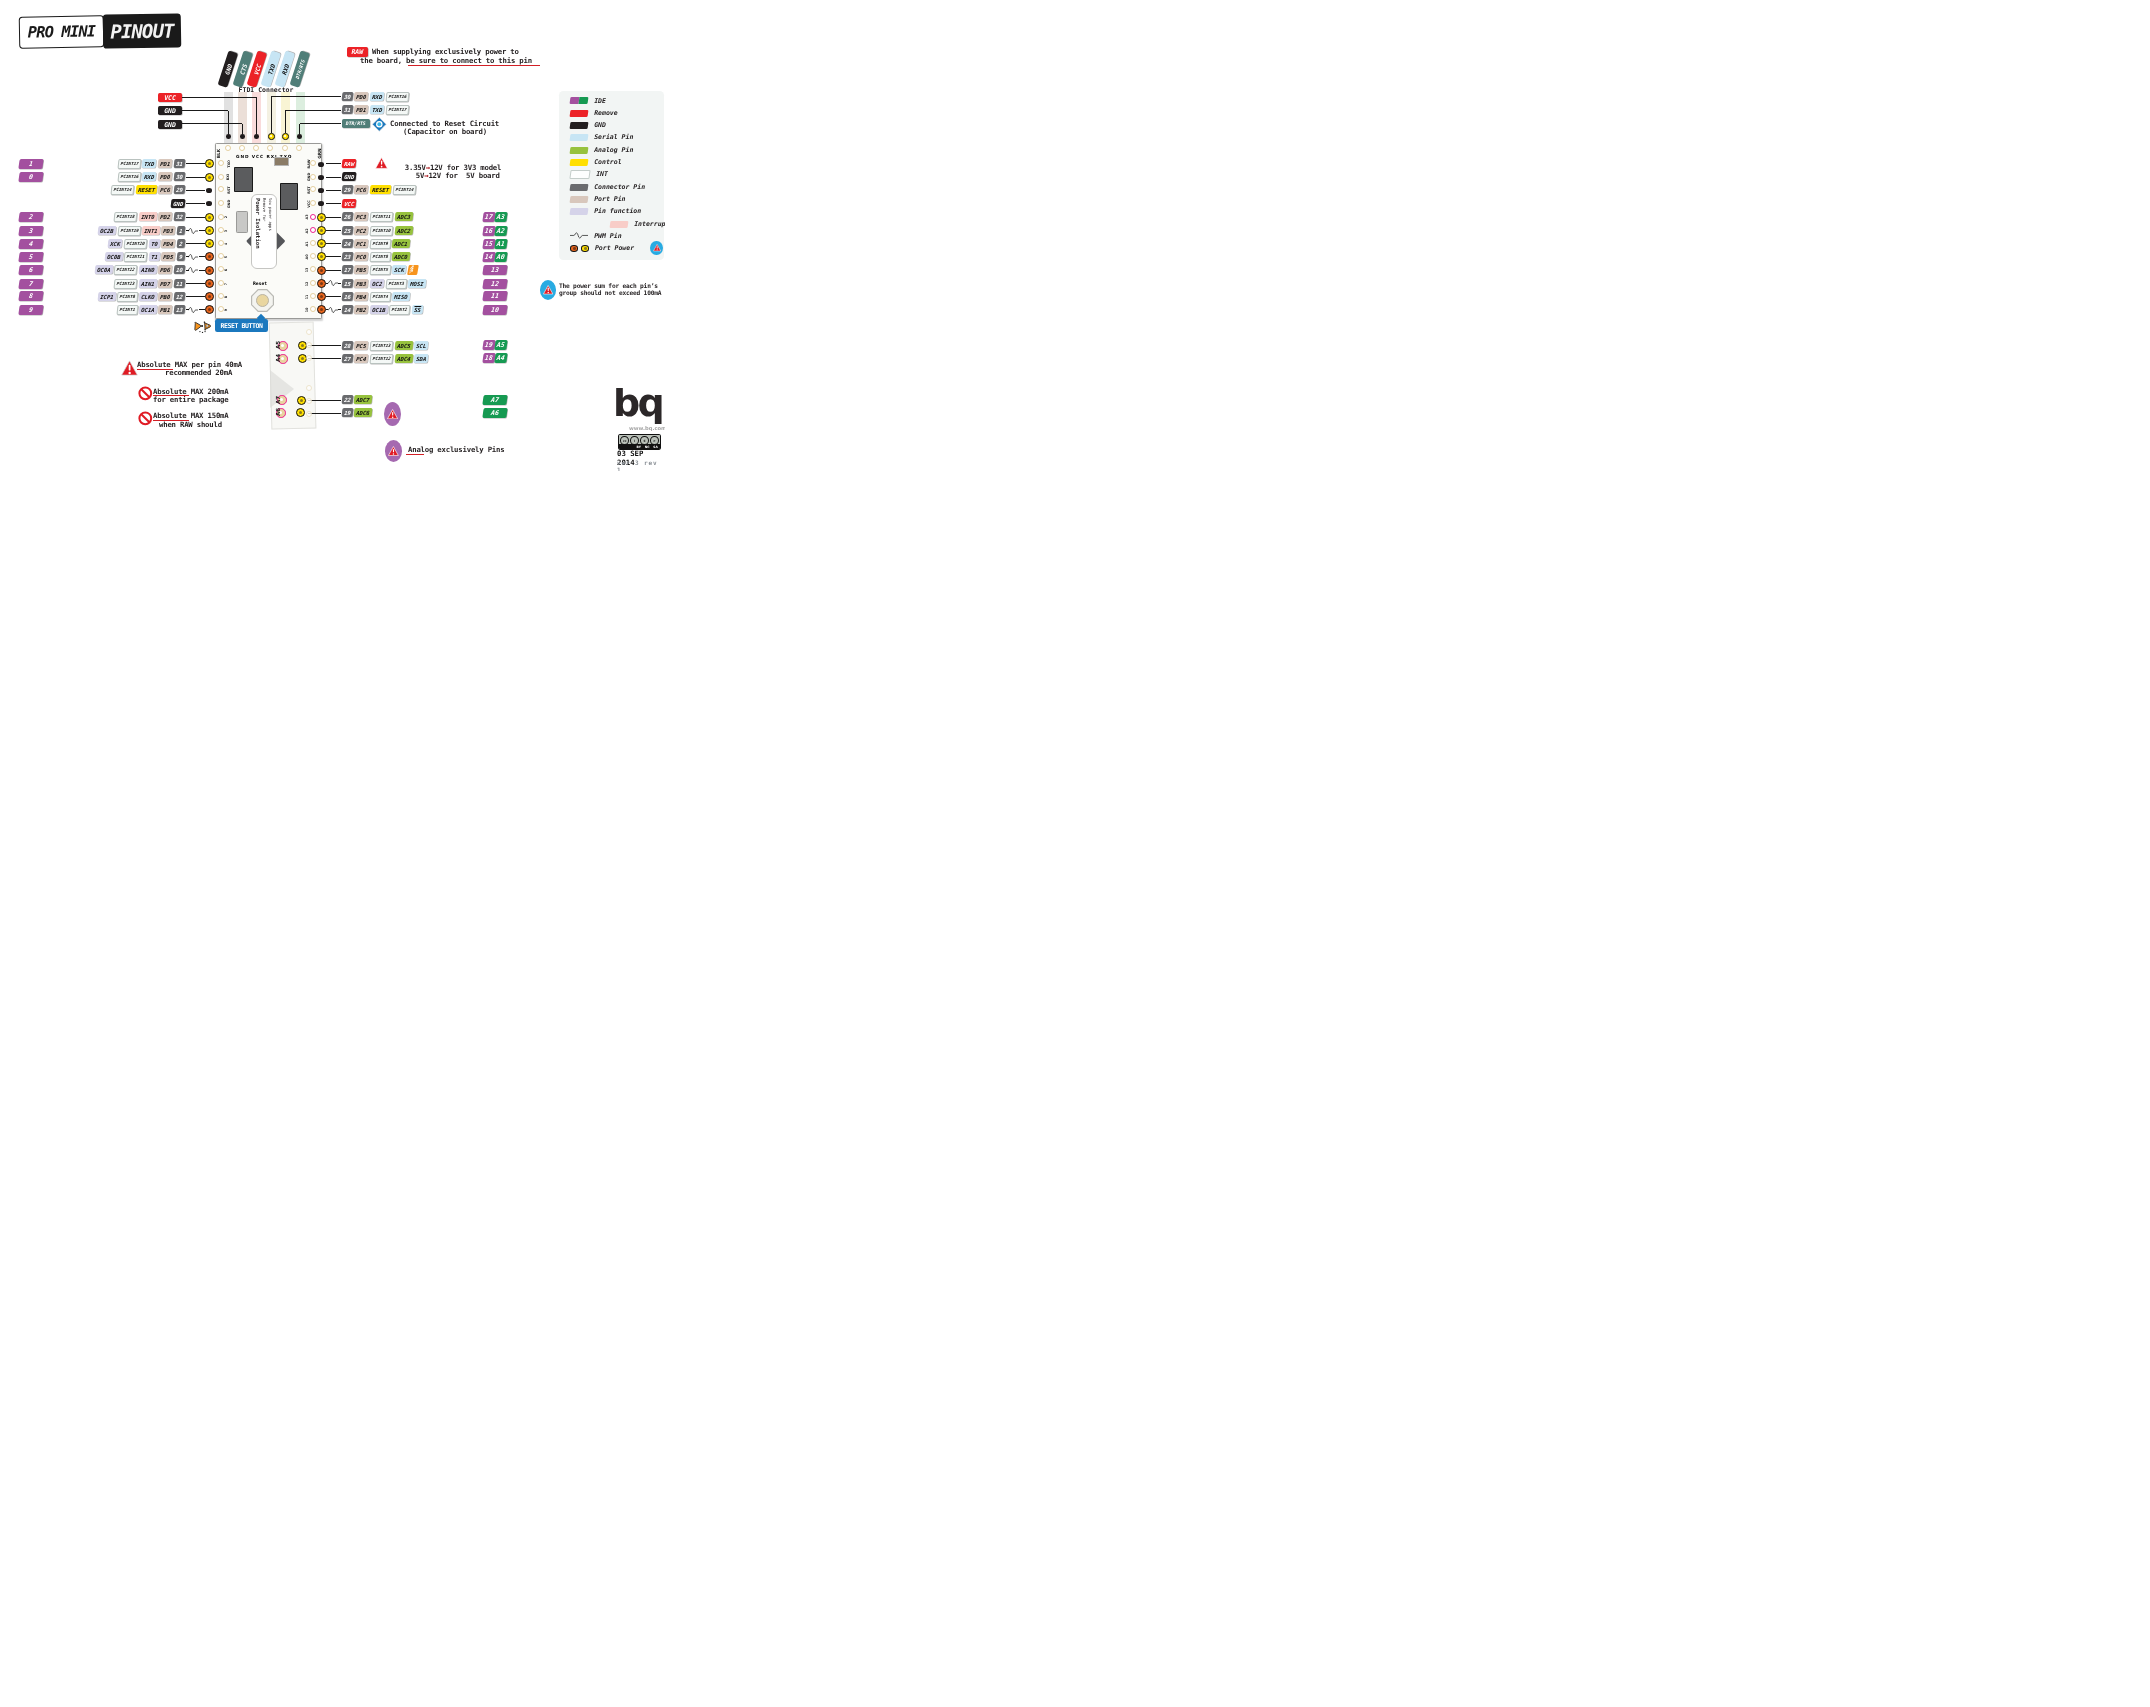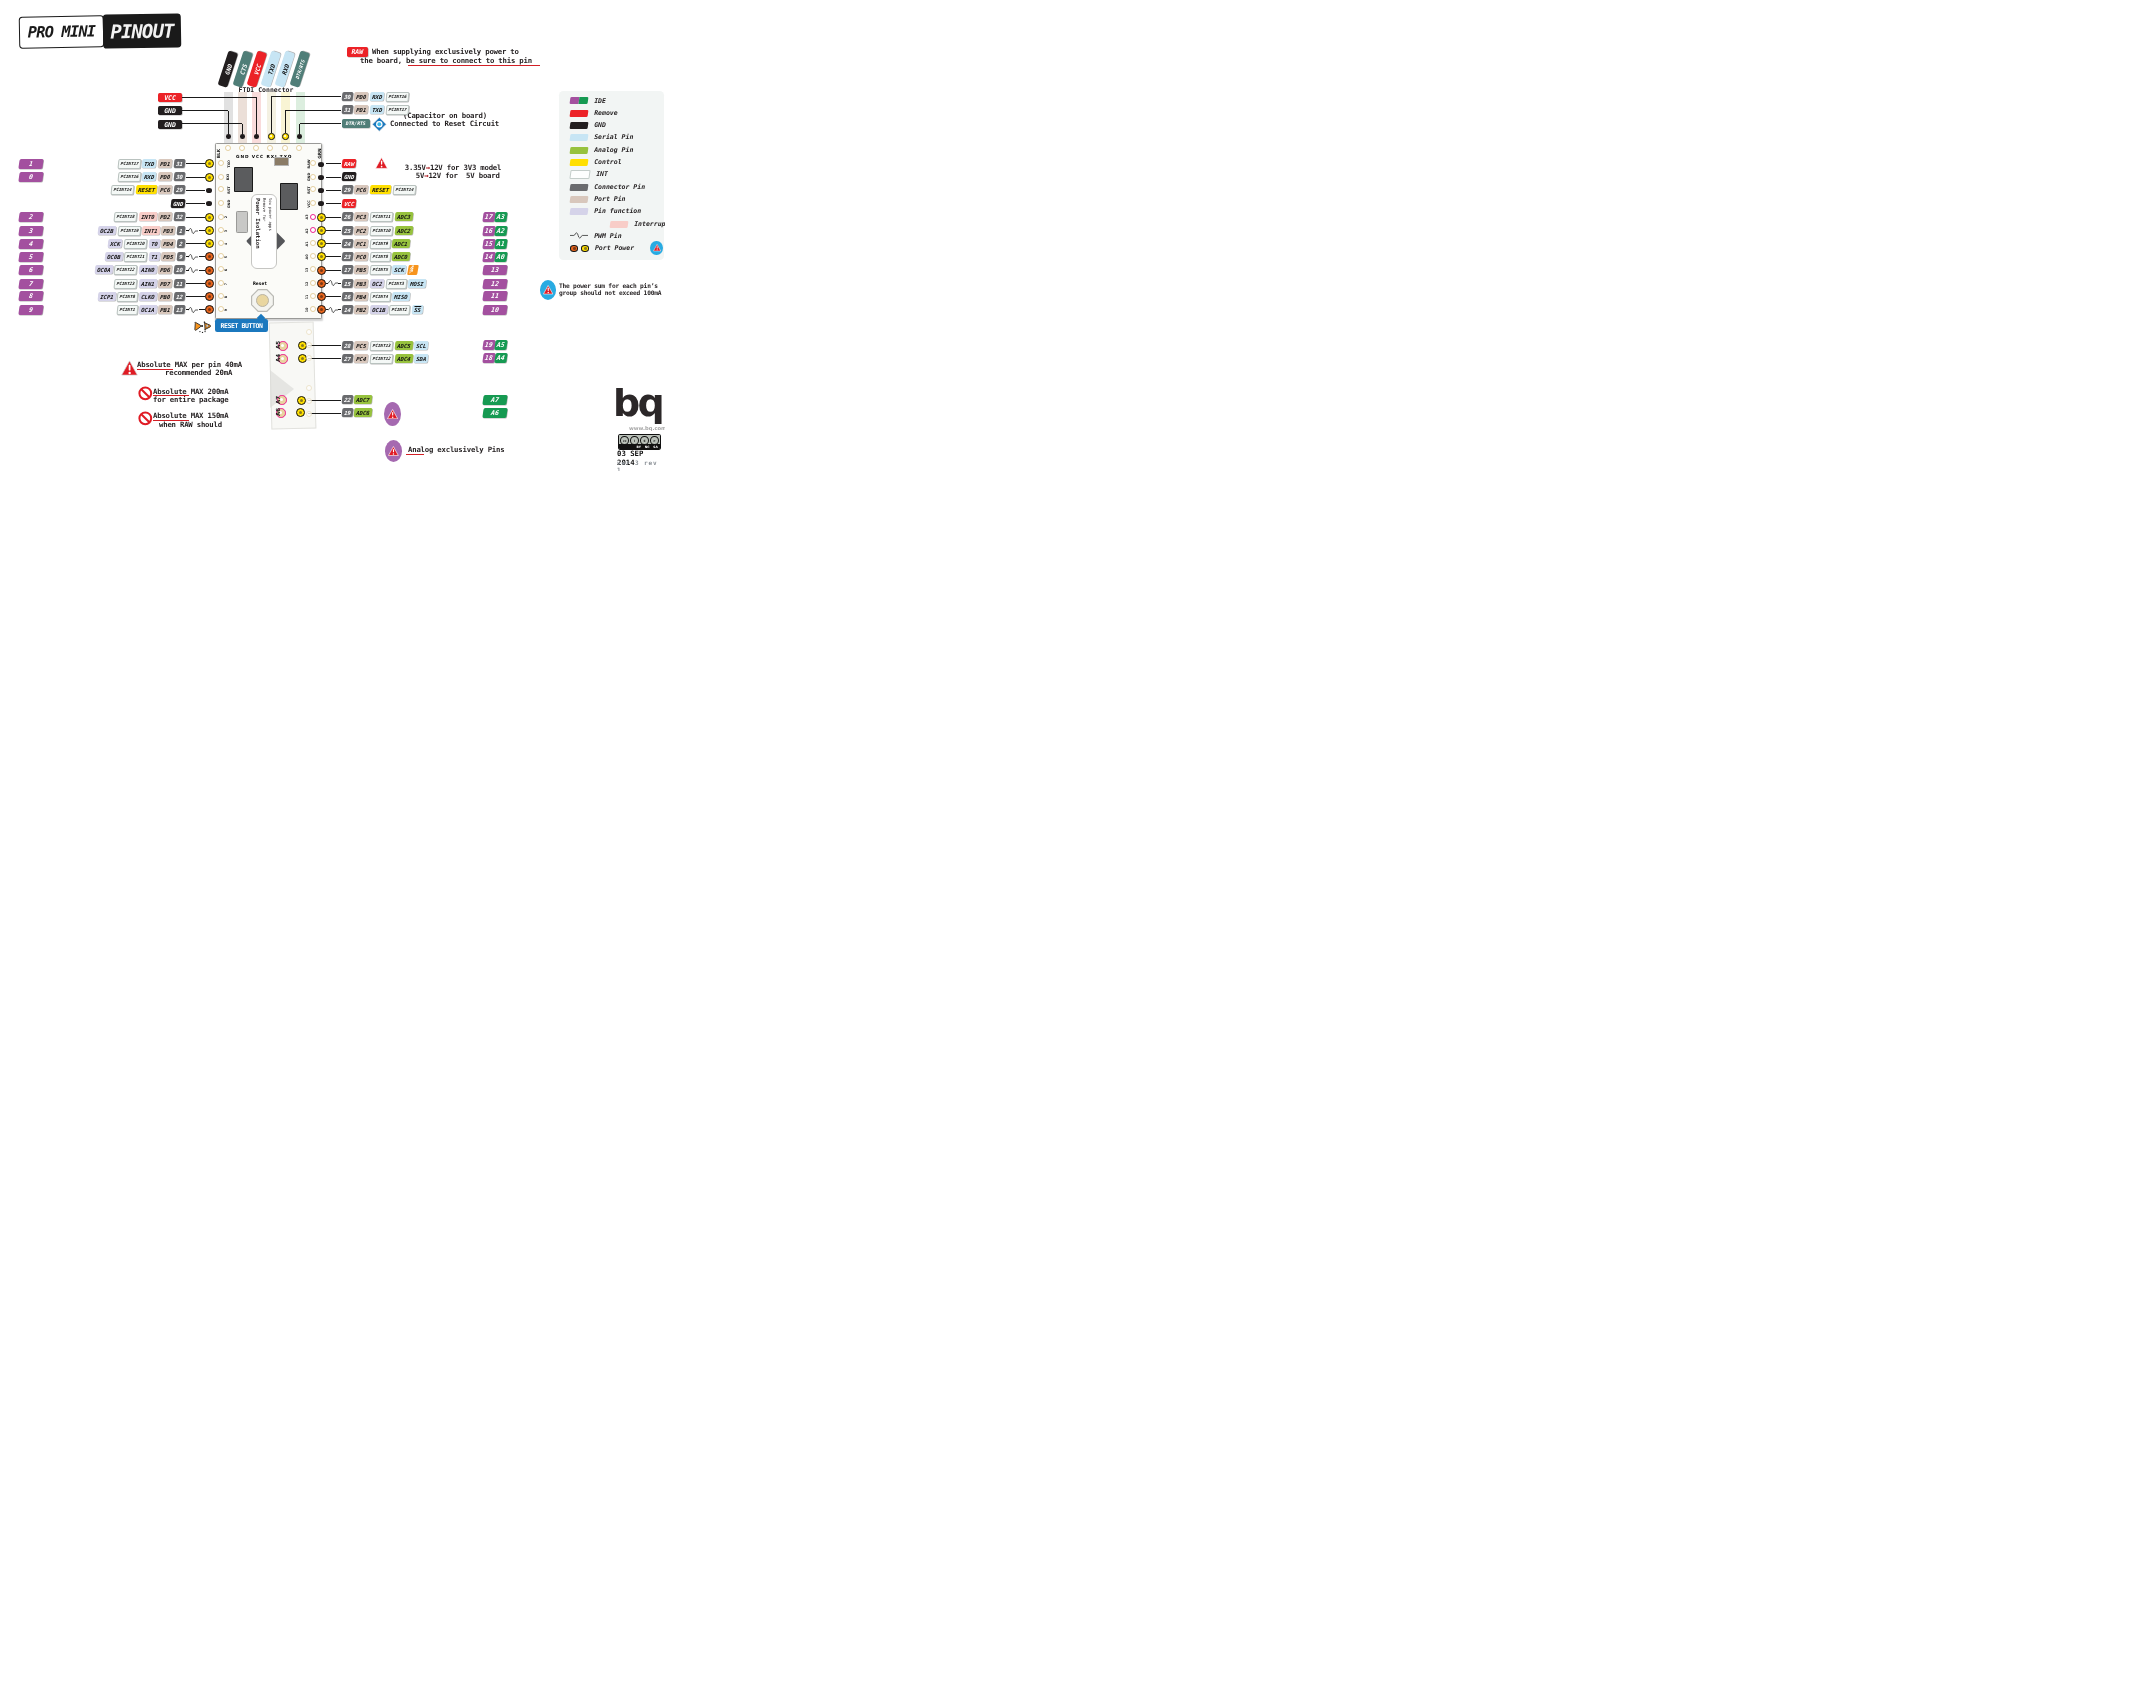--- a/index.html
+++ b/index.html
@@ -87,21 +87,21 @@
 
   <div class="badge c-teal" style="left:342px;top:119px;width:27.5px;height:9px;font-size:4.7px;">DTR/RTS</div>
   <div class="abs" style="left:372px;top:117px;">
     <svg width="14.6" height="14.6" viewBox="0 0 34 34">
         <path d="M17 1 L33 17 L17 33 L1 17 Z" fill="#1b78be" stroke="#e0e0e0" stroke-width="1.5"></path>
         <circle cx="17" cy="17" r="7.5" fill="#fff"></circle>
         <circle cx="17" cy="17" r="4.5" fill="#3db7e8"></circle>
       </svg>
   </div>
   <div class="note" style="left:390px;top:120px;">Connected to Reset Circuit</div>
-  <div class="note" style="left:403px;top:112px;">(Capacitor on board)</div>
+  <div class="note" style="left:403px;top:128px;">(Capacitor on board)</div>
 
   <div class="abs" style="left:375px;top:157px;">
     <svg width="13" height="12" viewBox="0 0 24 22">
         <polygon points="12,1 23,21 1,21" fill="#e01b24" stroke="#fff" stroke-width="1.2"></polygon>
         <rect x="11" y="6.5" width="2.4" height="7.5" rx="1.2" fill="#fff"></rect>
         <circle cx="12.2" cy="17.5" r="1.6" fill="#fff"></circle>
       </svg>
   </div>
   <div class="note" style="left:388px;top:156px;">
     <span>3.35V</span><span style="color:#b02025;">→</span><span>12V for 3V3 model</span>

